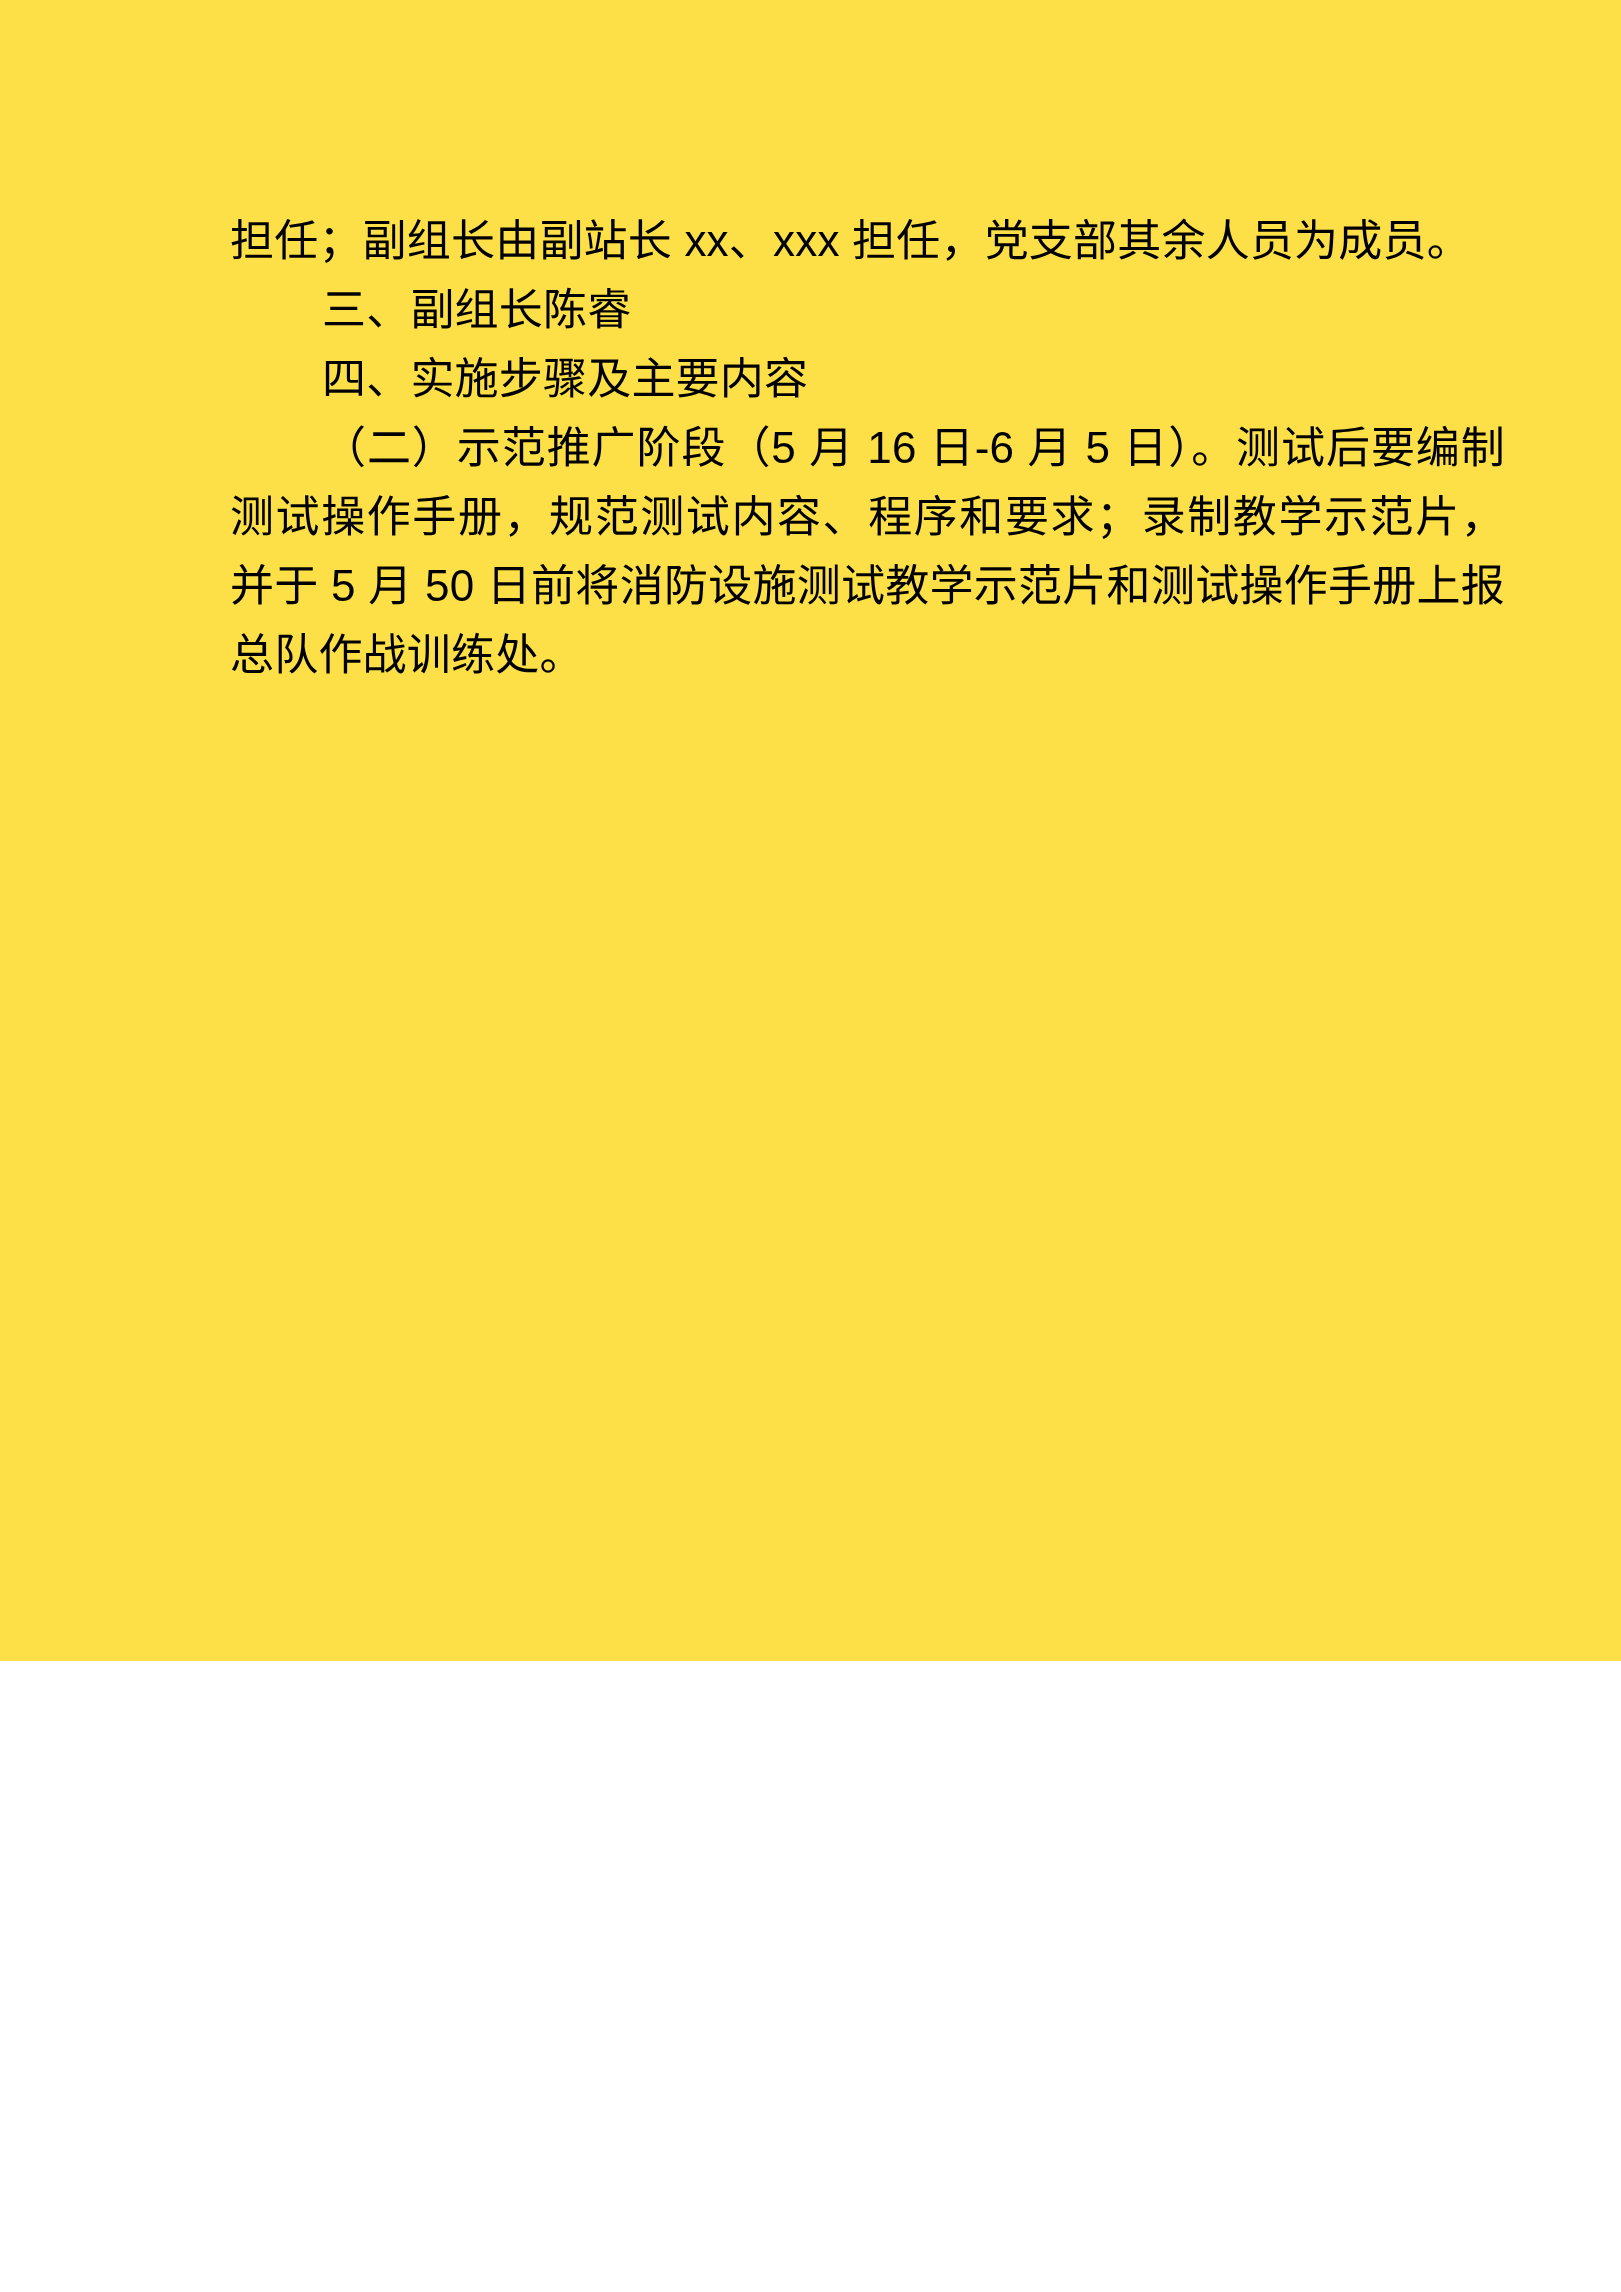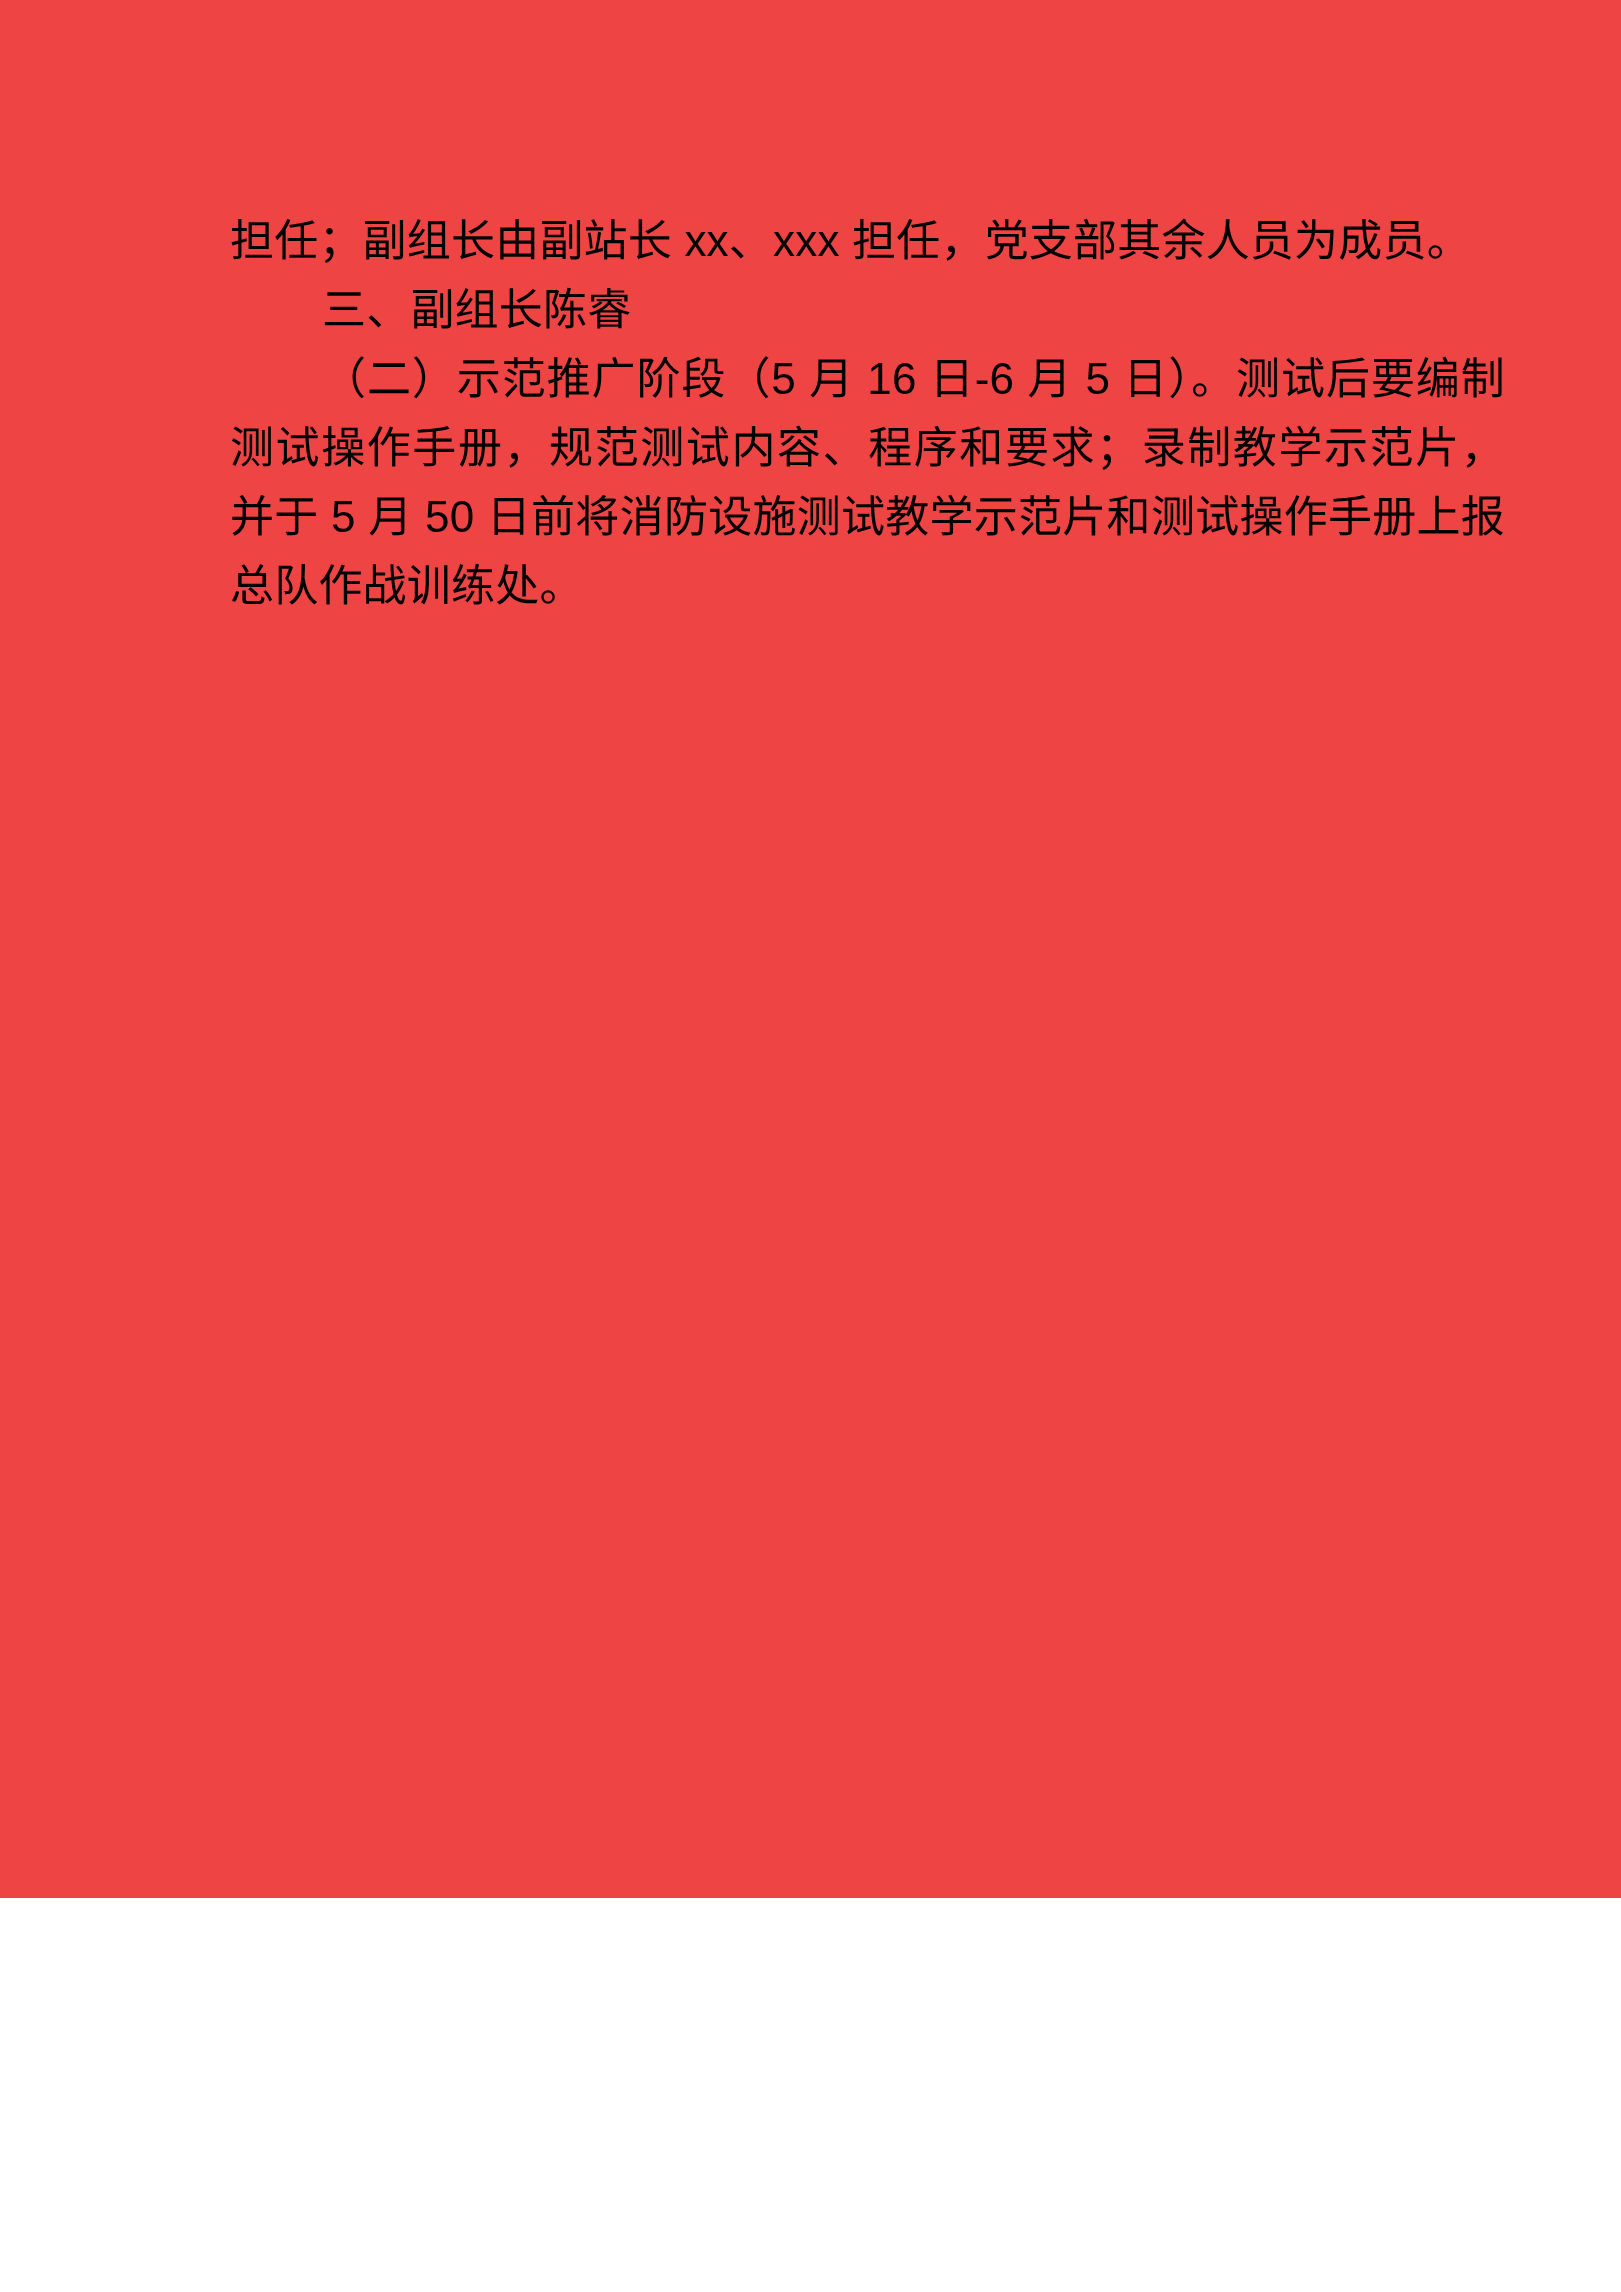--- a/index.html
+++ b/index.html
@@ -12,22 +12,22 @@
     width: 1621px;
     height: 2293px;
     font-family: "Liberation Sans", "DejaVu Sans", sans-serif;
     color: #000000;
     -webkit-font-smoothing: antialiased;
   }
   .page {
     position: relative;
     box-sizing: border-box;
     width: 1621px;
-    height: 1898px;
-    background: #ef4444;
+    height: 1661px;
+    background: #fde047;
     padding: 206px 116px 176px 230px;
     overflow: hidden;
   }
   .doc-body {
     font-size: 44px;
     line-height: 69px;
     letter-spacing: 0.2px;
     text-align: justify;
     text-justify: inter-ideograph;
   }
@@ -54,19 +54,20 @@
 <body>
 
 <div class="page">
   <div class="doc-body">
 
     <p class="para runon">担任；副组长由副站长 xx、xxx 担任，党支部其余人员为成员。</p>
 
     <p class="para heading">三、副组长陈睿</p>
 
 
+    <p class="para heading">四、实施步骤及主要内容</p>
 
 
     <p class="para indent">（二）示范推广阶段（5 月 16 日-6 月 5 日）。测试后要编制测试操作手册，规范测试内容、程序和要求；录制教学示范片，并于 5 月 50 日前将消防设施测试教学示范片和测试操作手册上报总队作战训练处。</p>
 
   </div>
 </div>
 
 
 </body></html>

